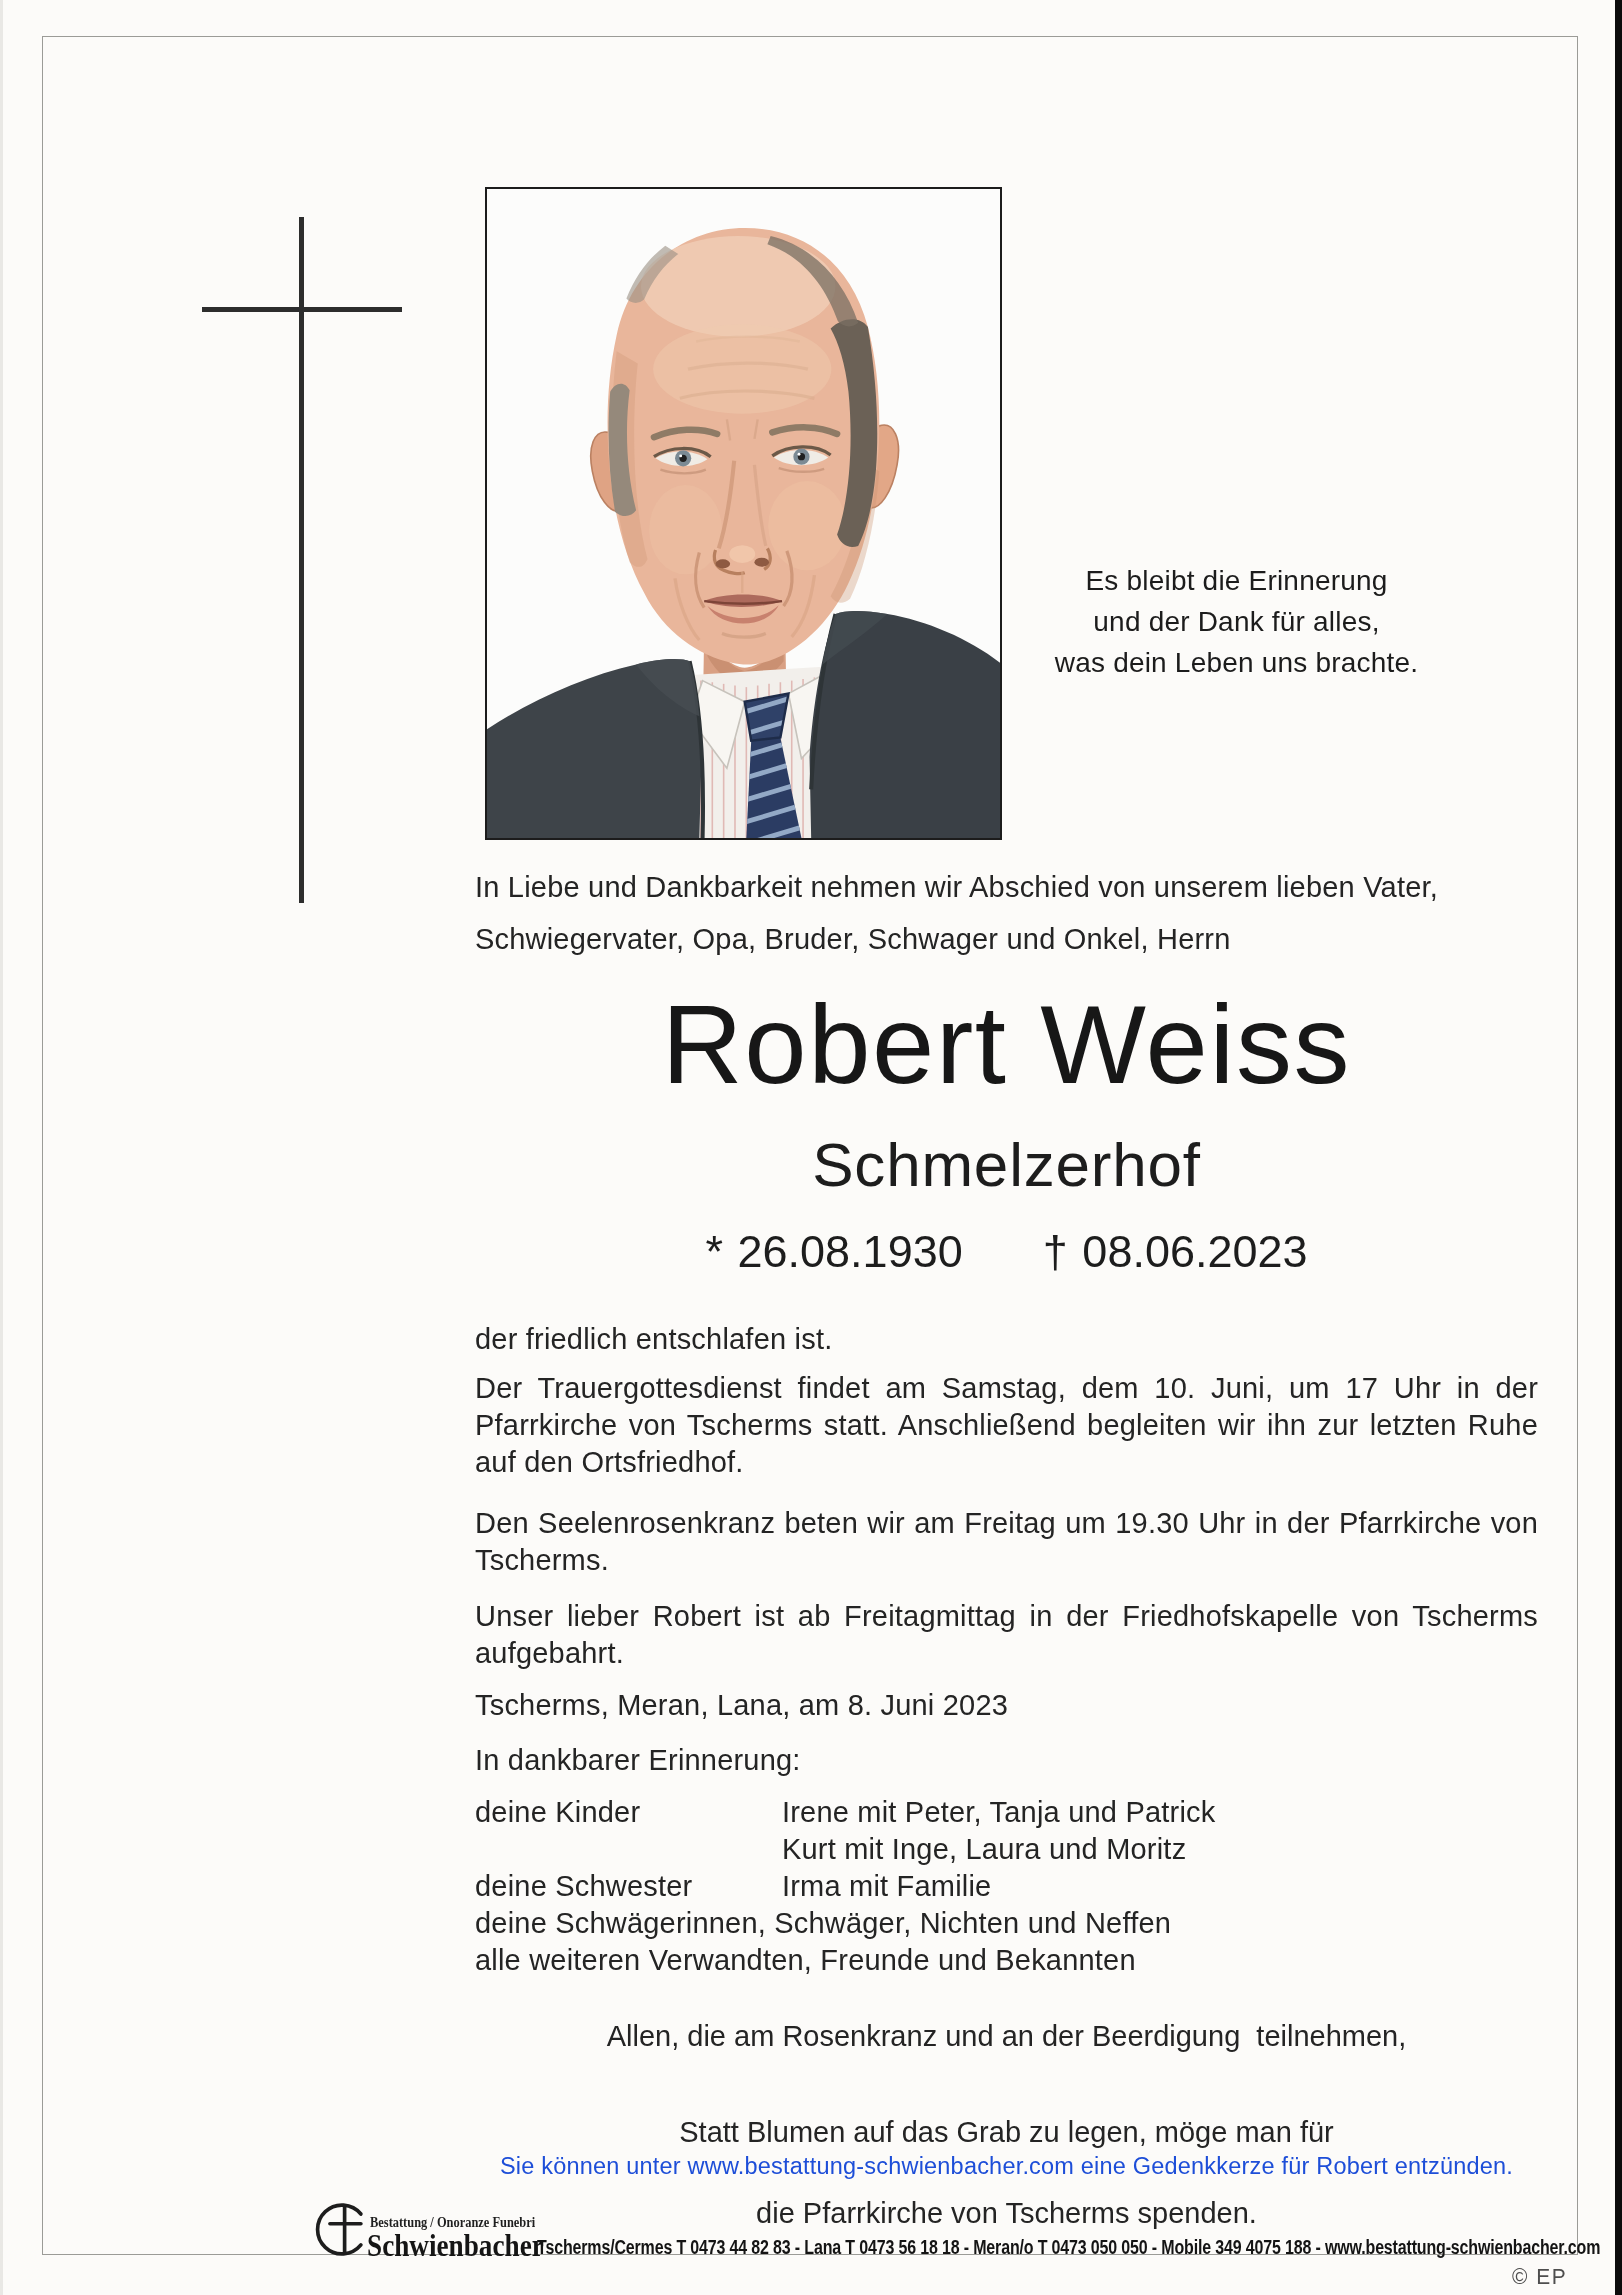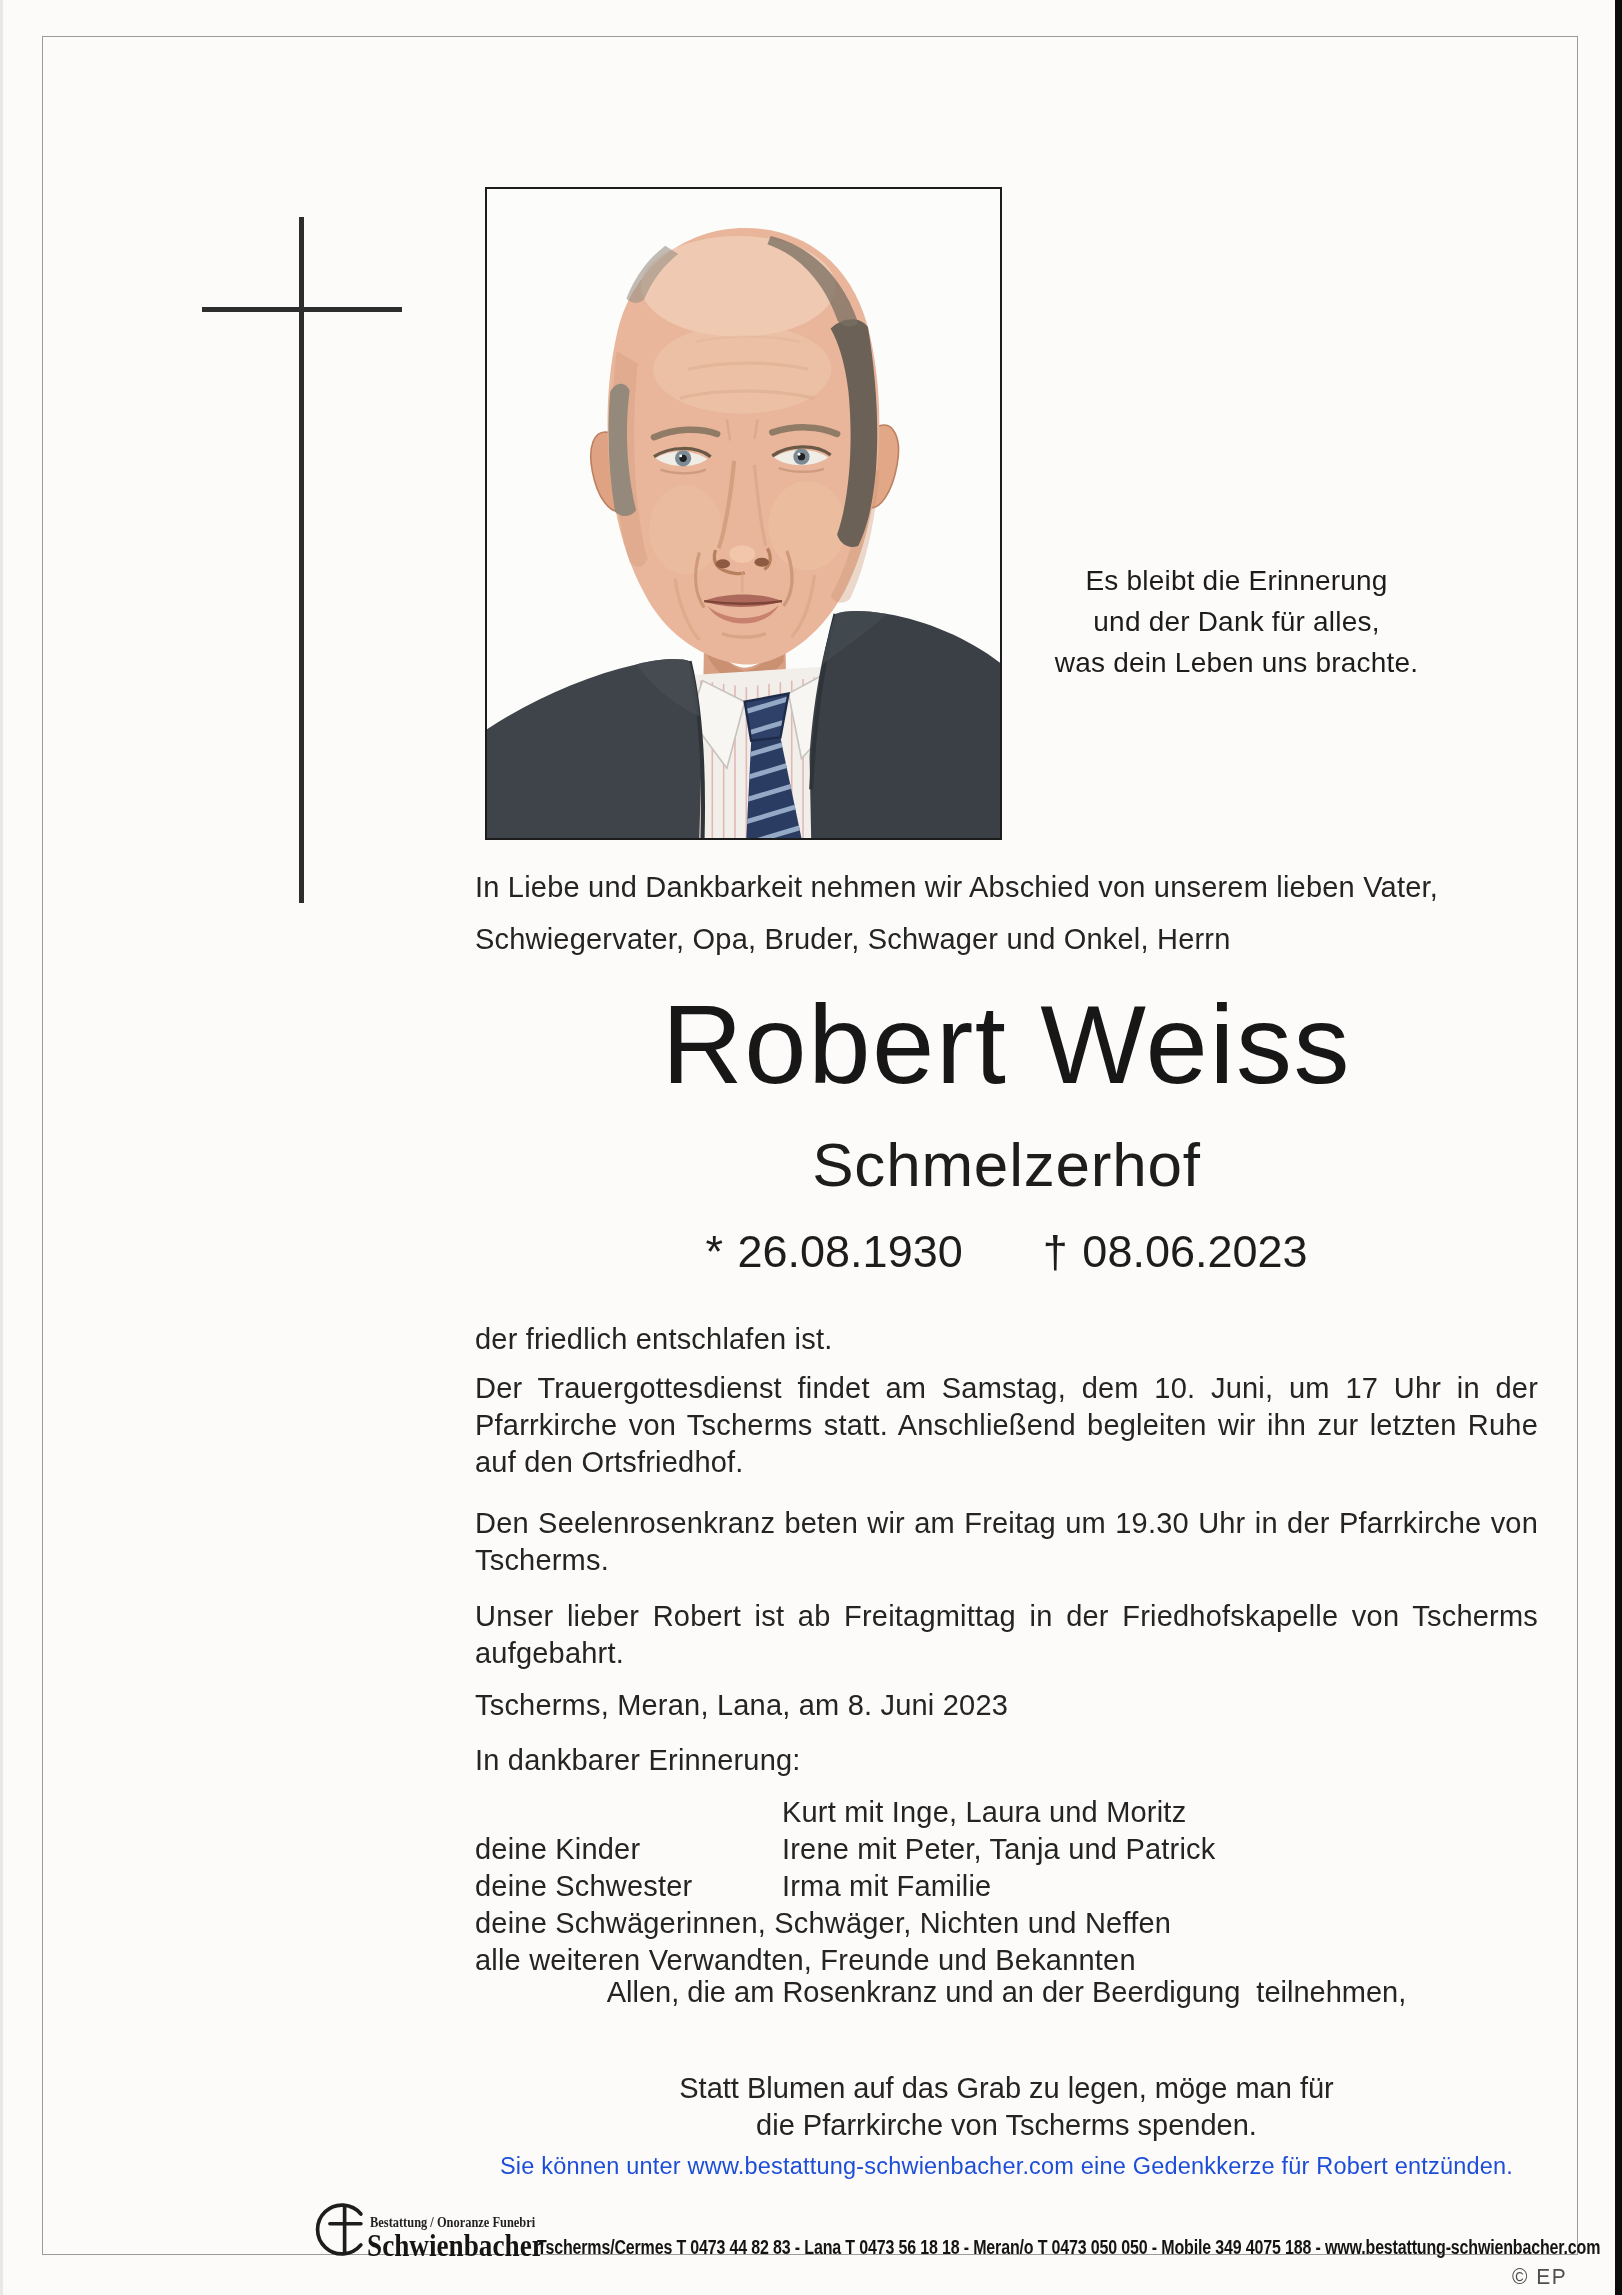--- a/index.html
+++ b/index.html
@@ -30,21 +30,21 @@
   .farm{top:1129px;text-align:center;font-size:62px;color:#1d1d1d;letter-spacing:0.8px;}
   .dates{top:1226px;display:flex;justify-content:center;gap:80px;font-size:45px;color:#1d1d1d;}
   .dates .sym{margin-right:14.6px;}
   .para{font-size:29px;line-height:37px;text-align:justify;letter-spacing:0.2px;}
   .noj{text-align:left;}
   .p1{top:1321px;} .p2{top:1348px;margin-top:22px;} .p3{top:1505px;} .p4{top:1598px;}
   .p5{top:1687px;} .p6{top:1742px;}
   .family{top:1794px;font-size:29px;line-height:37px;letter-spacing:0.2px;}
   .frow{display:flex;}
   .flabel{width:307px;flex:0 0 307px;}
-  .center-line{text-align:center;white-space:pre-wrap;}
+  .center-line{text-align:center;white-space:pre-wrap;margin-top:44px;}
   .thanks{top:1974px;font-size:29px;line-height:37px;}
   .flowers{top:2070px;font-size:29px;line-height:37px;}
   .candle{top:2153px;font-size:23.5px;text-align:center;letter-spacing:0.2px;color:#1d4ed8;}
   
   .logo{left:312px;top:2201px;width:75px;height:70px;}
   .brand-tag{left:370px;top:2215px;font-family:"Liberation Serif",serif;font-weight:700;
     font-size:13.8px;color:#1f1f1f;transform:scaleX(.9);transform-origin:left center;white-space:nowrap;}
   .brand-name{left:367px;top:2227px;font-family:"Liberation Serif",serif;font-weight:700;
     font-size:32px;color:#151515;transform:scaleX(.85);transform-origin:left center;white-space:nowrap;}
   .contact{left:537px;top:2236px;font-size:20px;font-weight:700;color:#141414;
@@ -198,26 +198,26 @@
 
 <div class="abs col para noj p1">der friedlich entschlafen ist.</div>
 <div class="abs col para p2">Der Trauergottesdienst findet am Samstag, dem 10. Juni, um 17 Uhr in der Pfarrkirche von Tscherms statt. Anschließend begleiten wir ihn zur letzten Ruhe auf den Ortsfriedhof.</div>
 <div class="abs col para p3">Den Seelenrosenkranz beten wir am Freitag um 19.30 Uhr in der Pfarrkirche von Tscherms.</div>
 <div class="abs col para p4">Unser lieber Robert ist ab Freitagmittag in der Friedhofskapelle von Tscherms aufgebahrt.</div>
 <div class="abs col para noj p5">Tscherms, Meran, Lana, am 8. Juni 2023</div>
 <div class="abs col para noj p6">In dankbarer Erinnerung:</div>
 
 <div class="abs col family">
   <div class="frow">
+    <div class="flabel">deine Kinder</div>
+    <div>Irene mit Peter, Tanja und Patrick</div>
+  </div>
+  <div class="frow">
     <div class="flabel"></div>
     <div>Kurt mit Inge, Laura und Moritz</div>
-  </div>
-  <div class="frow">
-    <div class="flabel">deine Kinder</div>
-    <div>Irene mit Peter, Tanja und Patrick</div>
   </div>
   <div class="frow">
     <div class="flabel">deine Schwester</div>
     <div>Irma mit Familie</div>
   </div>
   <div>deine Schwägerinnen, Schwäger, Nichten und Neffen</div>
   <div>alle weiteren Verwandten, Freunde und Bekannten</div>
 </div>
 
 <div class="abs col thanks">

